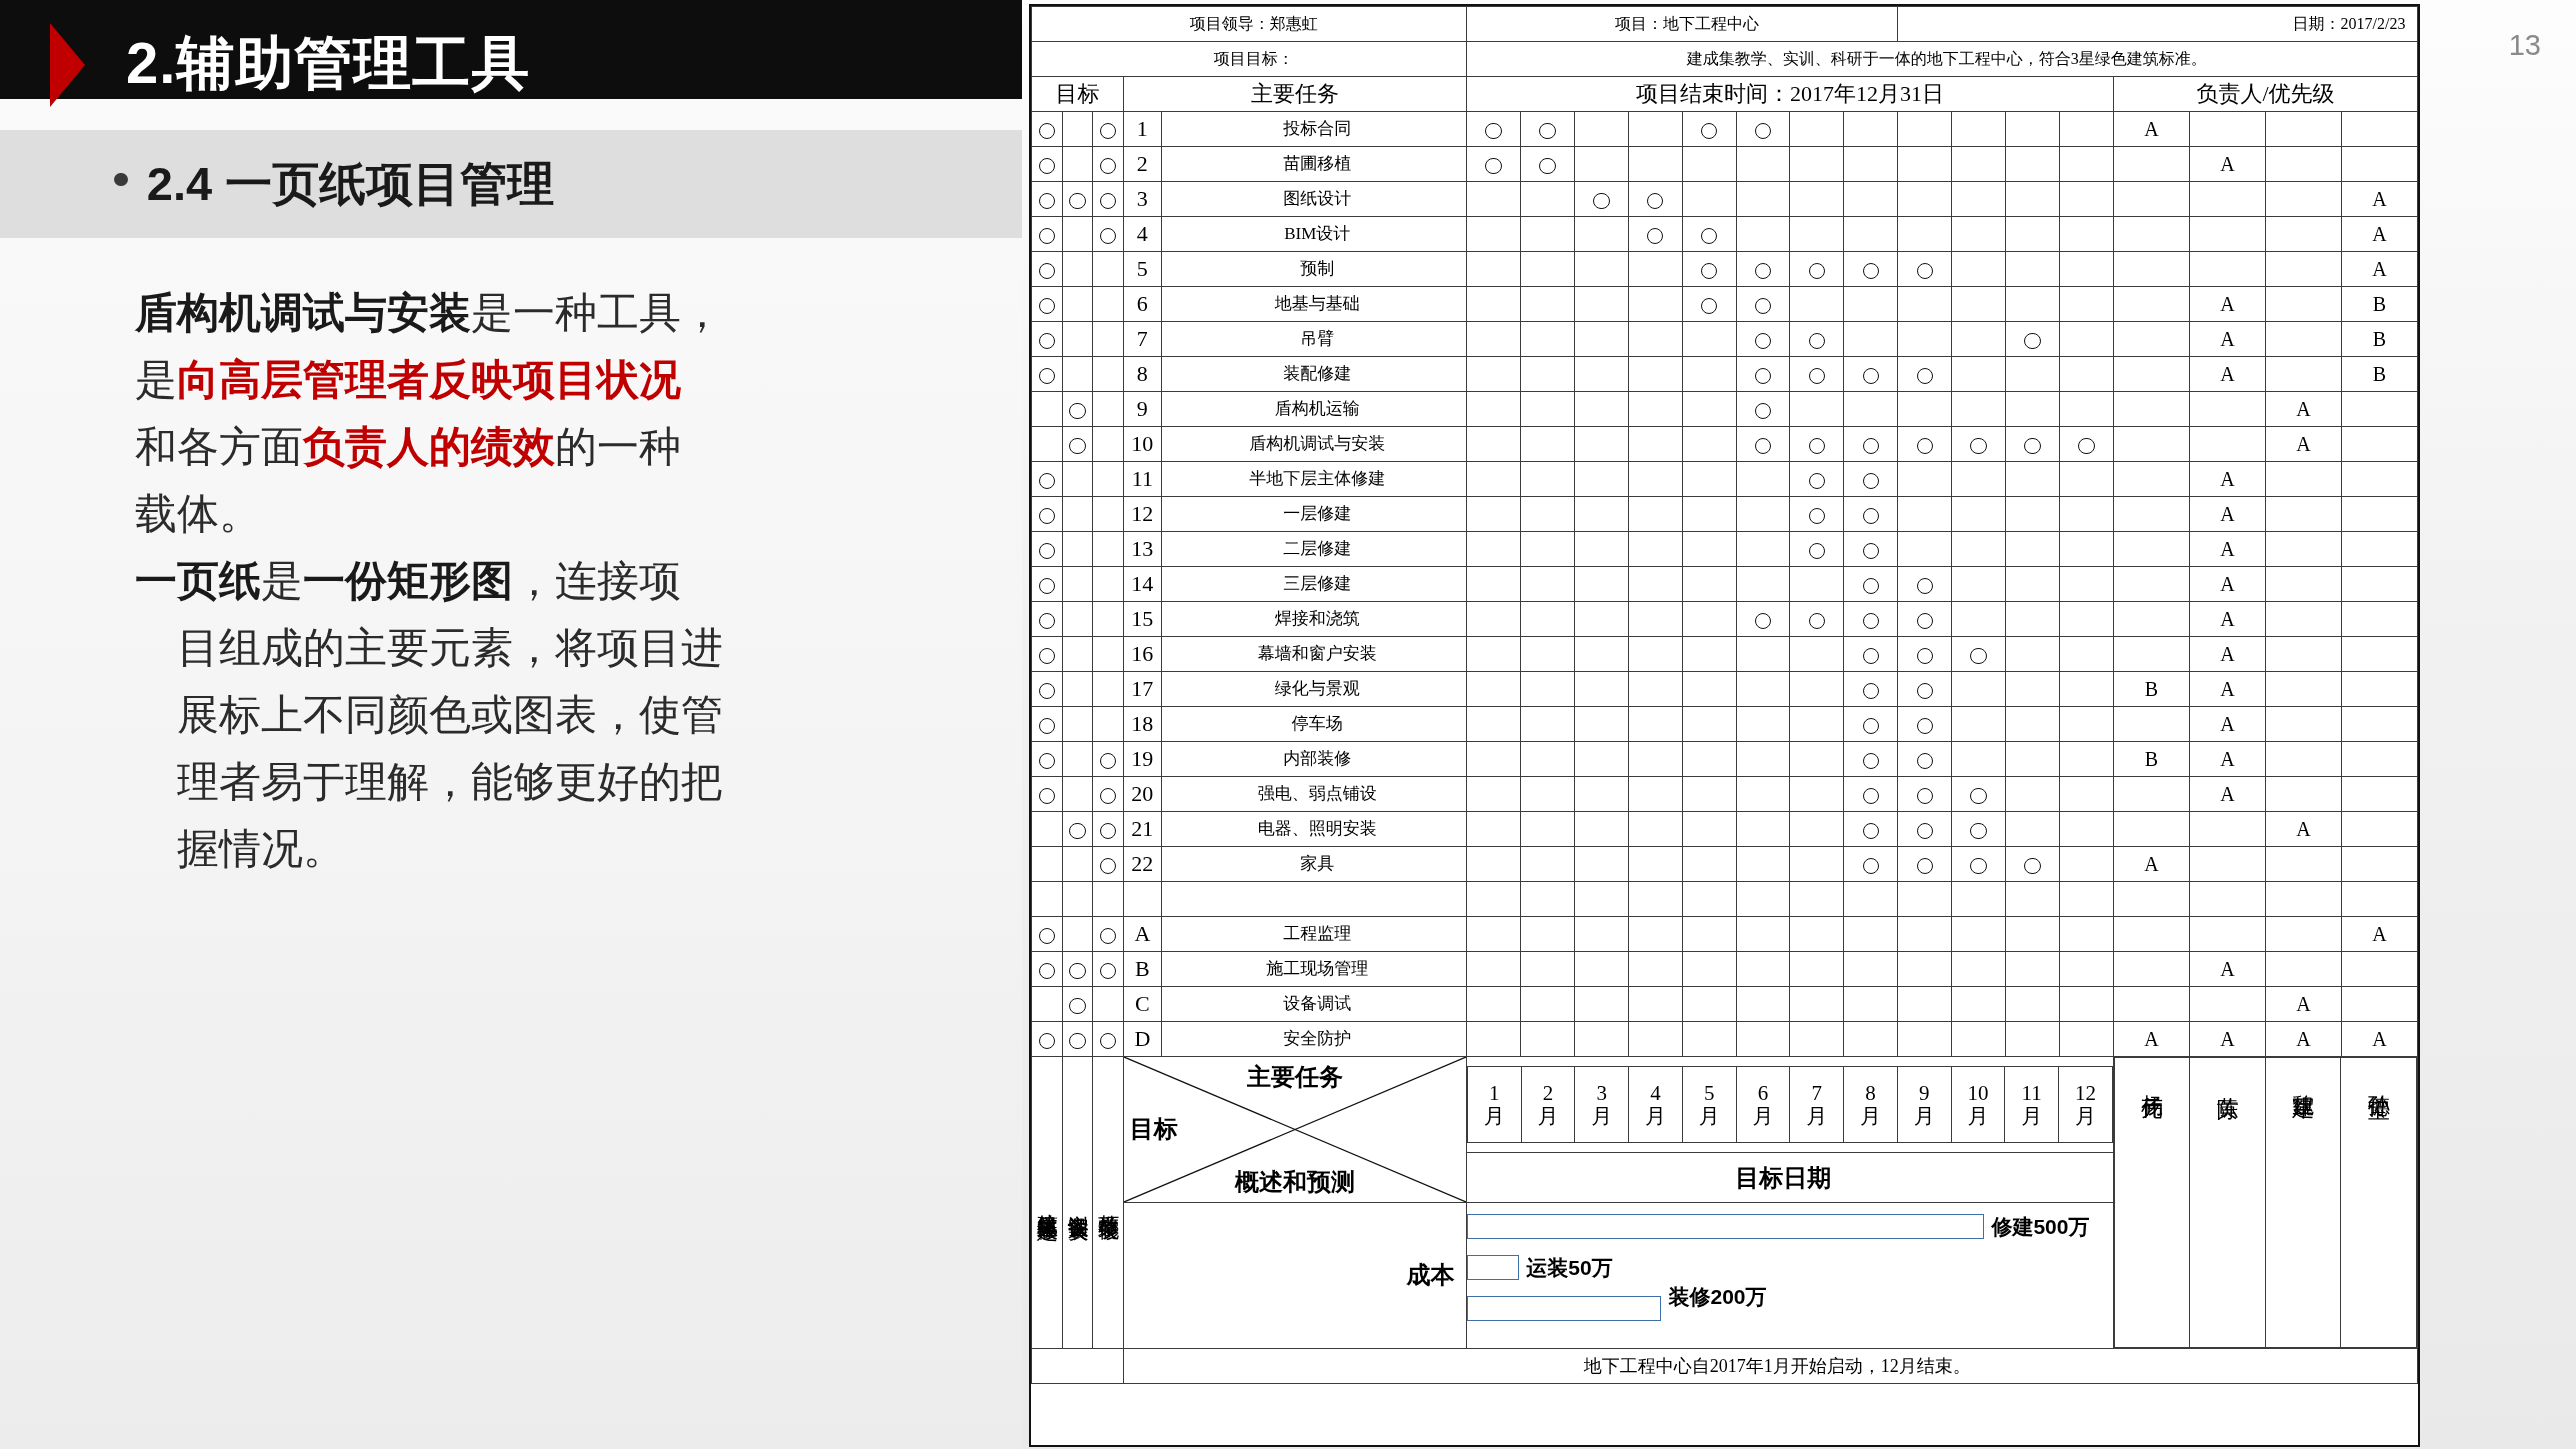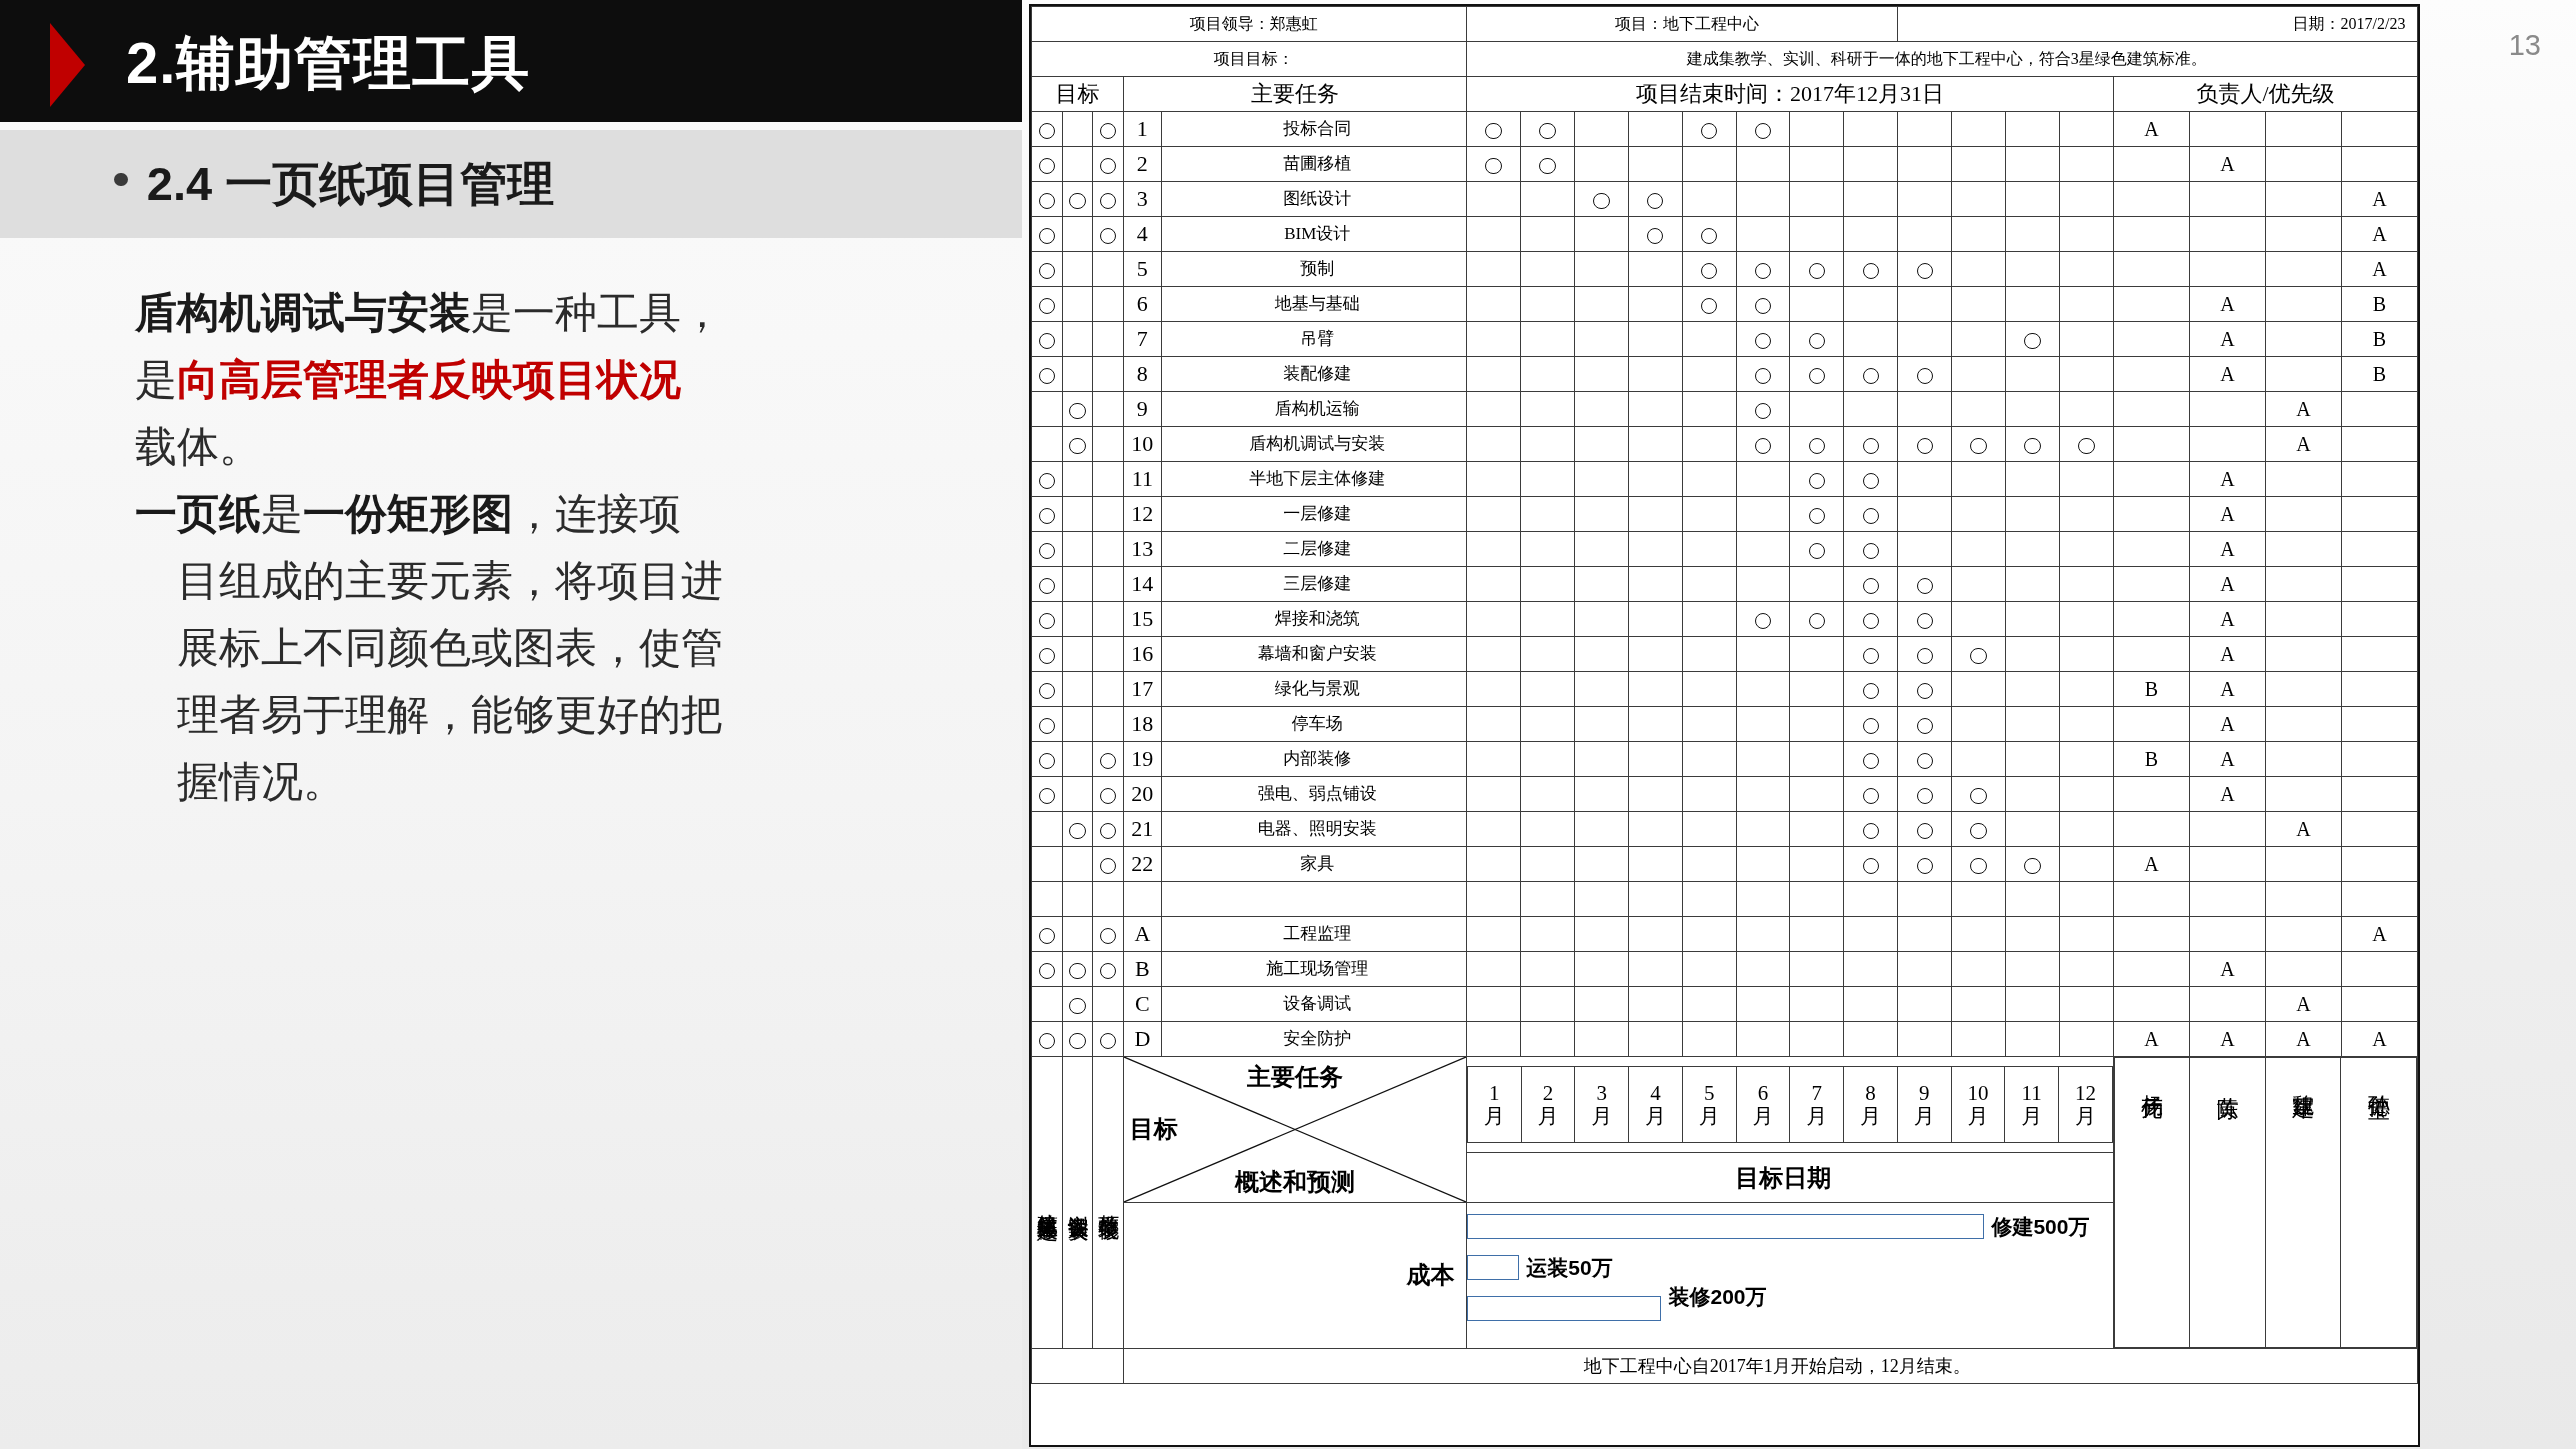--- a/index.html
+++ b/index.html
@@ -25,21 +25,21 @@
     position: absolute;
     left: 0; top: 0;
     width: 1022px;
     height: 1450px;
     background: linear-gradient(180deg, #fbfbfb 0%, #f4f4f4 55%, #ececec 100%);
   }
   .title-bar {
     position: absolute;
     left: 0; top: 0;
     width: 1022px;
-    height: 122px;
+    height: 99px;
     background: #0d0d0d;
   }
   .title-arrow {
     position: absolute;
     left: 50px; top: 23px;
     width: 0; height: 0;
     border-top: 42px solid transparent;
     border-bottom: 42px solid transparent;
     border-left: 35px solid #c00000;
   }
@@ -224,20 +224,23 @@
       <span class="bullet-dot"></span>
       <span class="subtitle-text">2.4 一页纸项目管理</span>
     </div>
 
     <div class="body-text">
       <p>
         <span class="b">盾构机调试与安装</span><span>是一种工具，</span>
       </p>
       <p>
         <span>是</span><span class="red">向高层管理者反映项目状况</span>
+      </p>
+      <p>
+        <span>和各方面</span><span class="red">负责人的绩效</span><span>的一种</span>
       </p>
       <p>载体。</p>
       <p>
         <span class="b">一页纸</span><span>是</span><span class="b">一份矩形图</span><span>，连接项</span>
       </p>
       <p class="hang" style="padding-left:42px;text-indent:0;">目组成的主要元素，将项目进</p>
       <p class="hang" style="padding-left:42px;text-indent:0;">展标上不同颜色或图表，使管</p>
       <p class="hang" style="padding-left:42px;text-indent:0;">理者易于理解，能够更好的把</p>
       <p class="hang" style="padding-left:42px;text-indent:0;">握情况。</p>
     </div>

